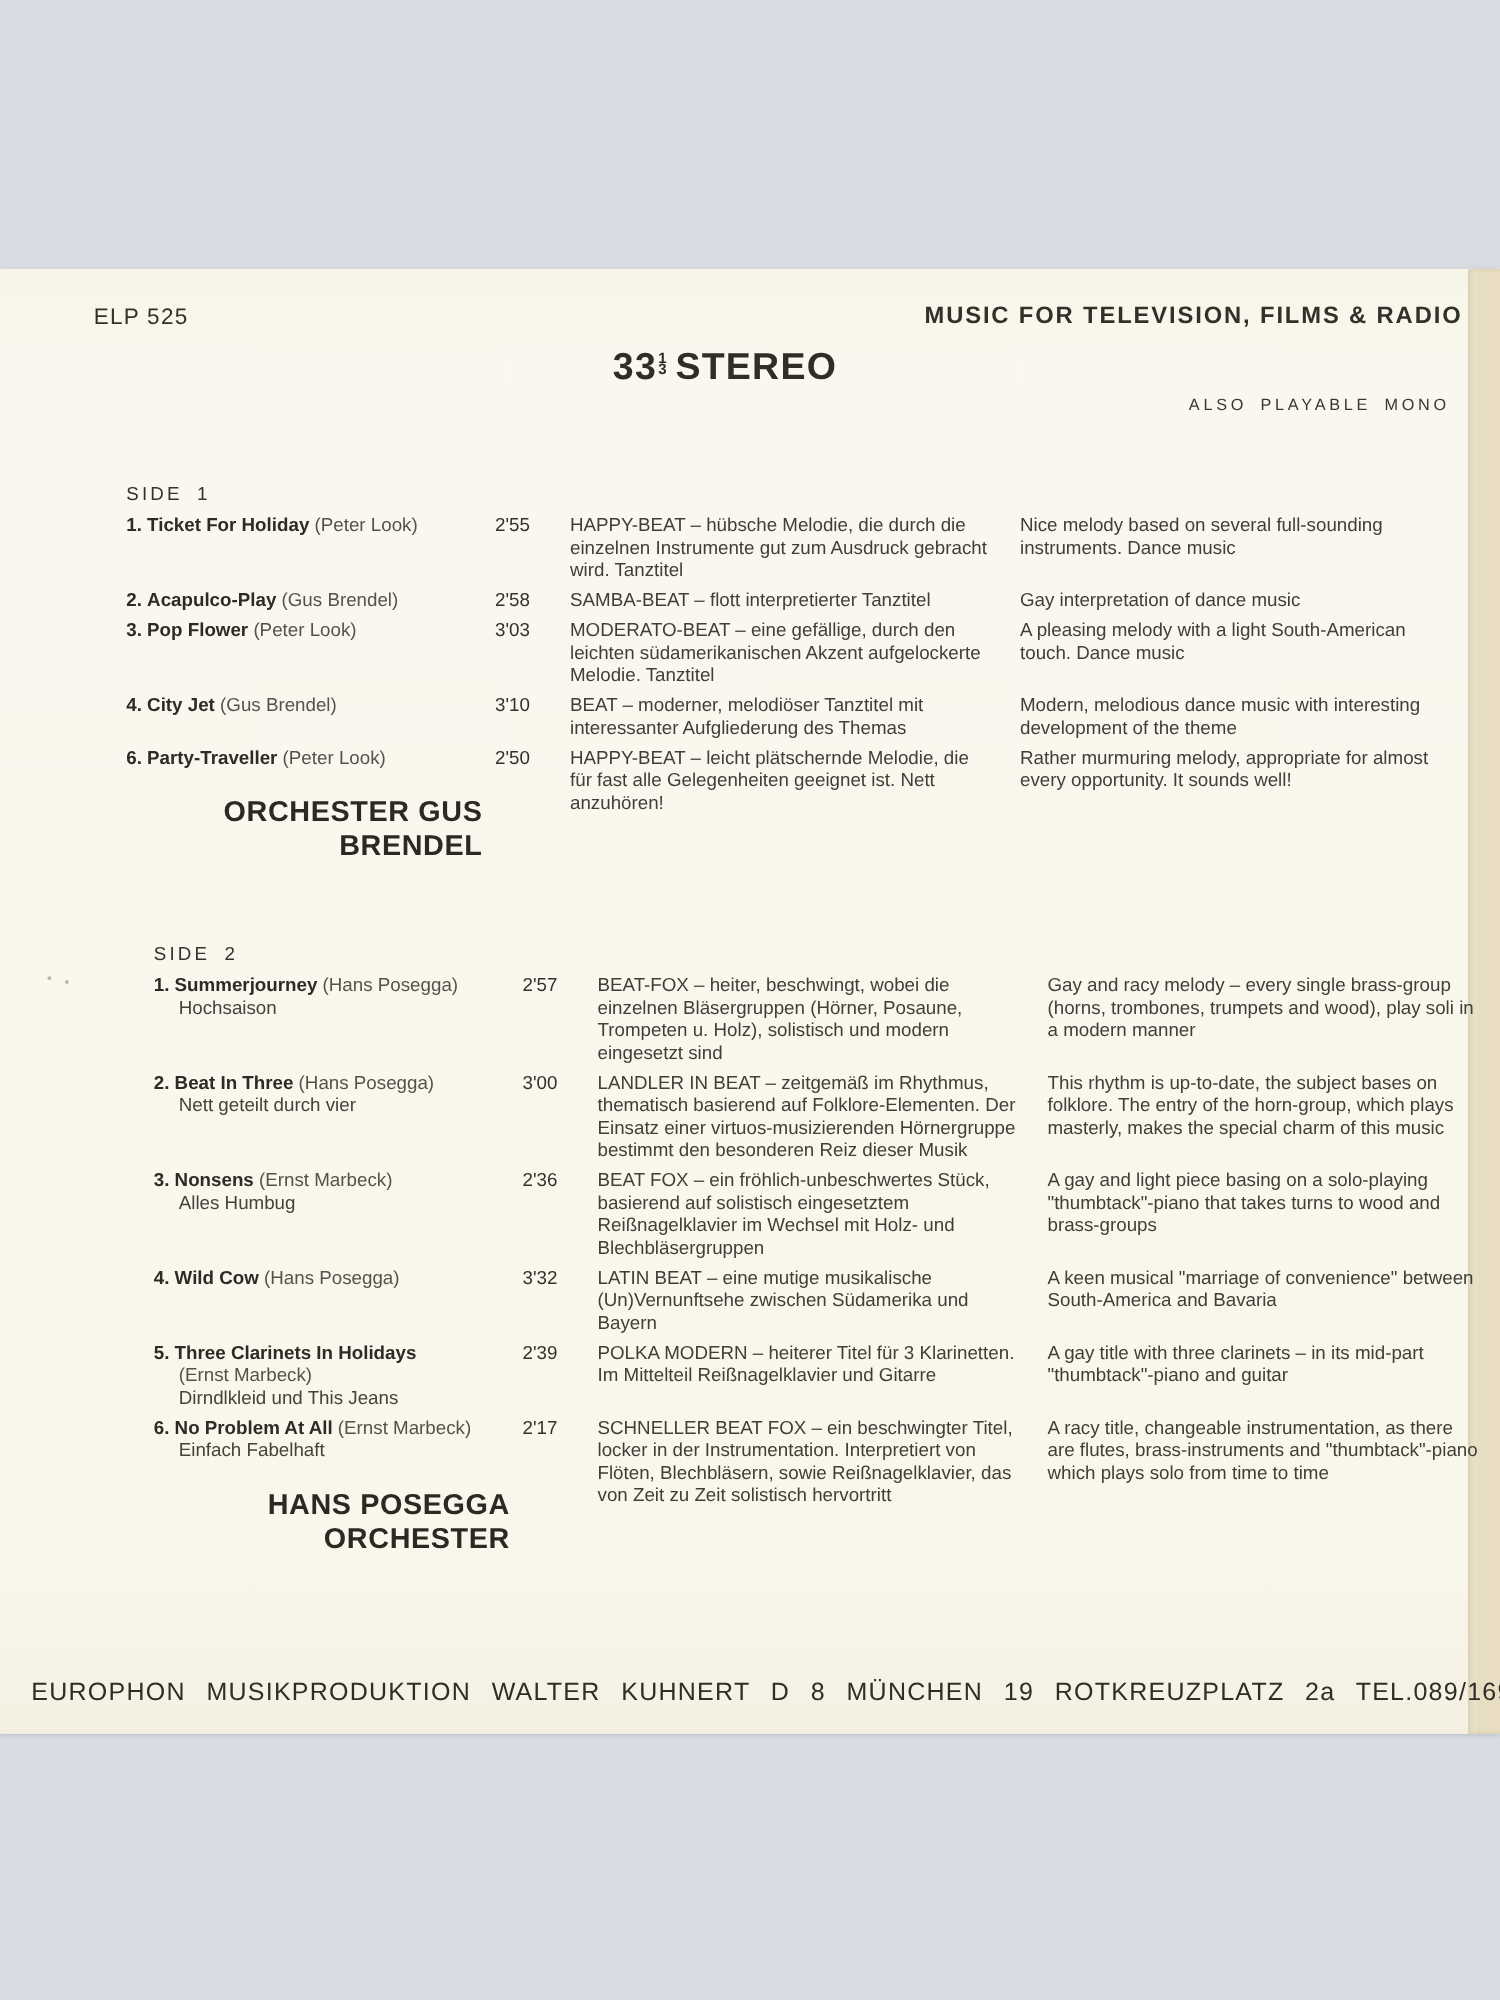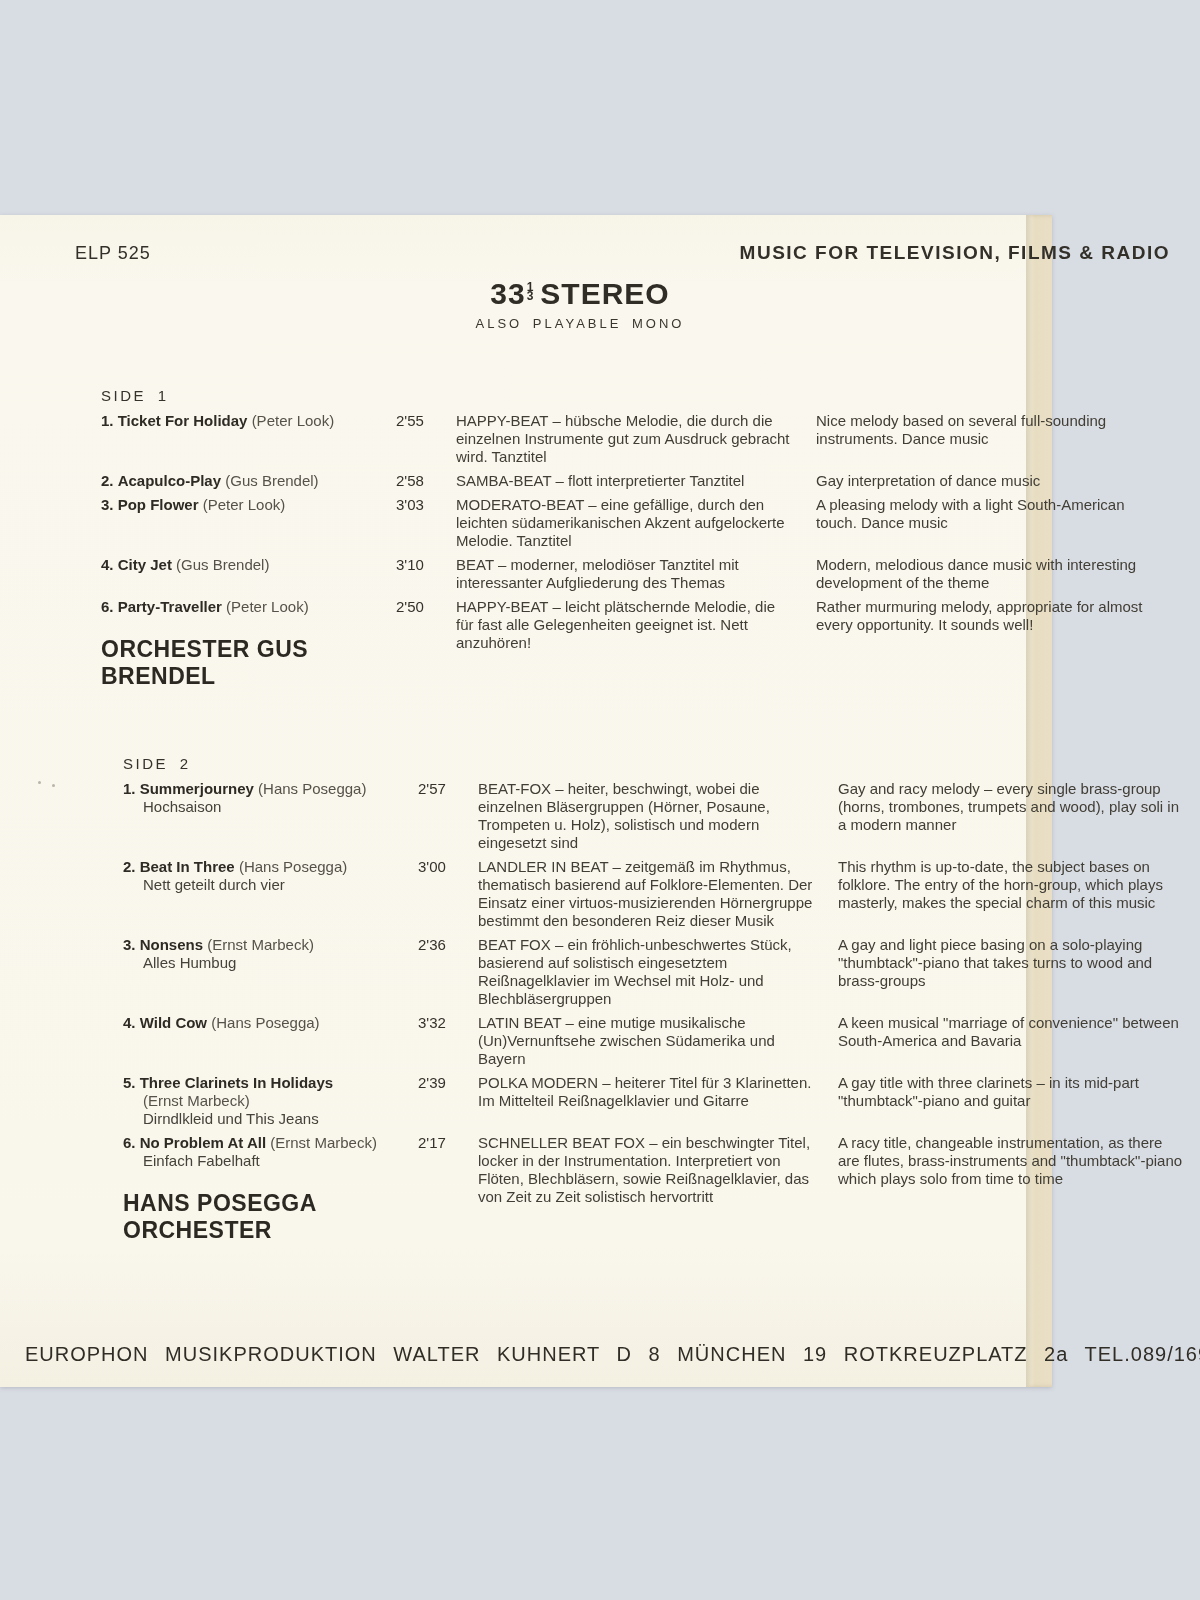--- a/index.html
+++ b/index.html
@@ -9,21 +9,21 @@
     width: 1200px; height: 1600px;
     position: relative;
     background: #d8dce3;
     font-family: "Liberation Sans", sans-serif;
     color: #3e3b33;
     overflow: hidden;
   }
   .sleeve {
     position: absolute;
     left: 0; top: 215px;
-    width: 1052px; height: 1172px;
+    width: 1200px; height: 1172px;
     background: linear-gradient(180deg, #f7f4e8 0%, #faf7ee 6%, #f9f6ec 88%, #f4f0e2 100%);
     box-shadow: 0 1px 4px rgba(90,95,110,0.25);
   }
   .sleeve-edge {
     position: absolute;
     right: 0; top: 0;
     width: 26px; height: 100%;
     background: linear-gradient(90deg, #f3eedd 0%, #e7ddc1 35%, #eadfc6 100%);
     box-shadow: inset 3px 0 4px rgba(150,130,90,0.28);
   }
@@ -48,21 +48,21 @@
     display: inline-block;
     vertical-align: baseline;
     font-size: 12px; font-weight: bold; line-height: 9px;
     position: relative; top: -4px;
     margin: 0 6px 0 1px;
     text-align: center;
   }
   .frac span { display: block; }
   .mono-line {
     position: absolute; left: 0; top: 101px; width: 1160px;
-    text-align: center;
+    text-align: right;
     font-size: 13px; letter-spacing: 3px; word-spacing: 4px;
     color: #3a372f;
   }
   
   .side-section { position: absolute; left: 0; width: 1200px; }
   .side-1 { top: 171px; padding-left: 26px; }
   .side-2 { top: 539px; padding-left: 48px; }
   .side-label {
     margin: 0 0 7px 75px;
     font-size: 15px; letter-spacing: 2.5px; word-spacing: 5px;
@@ -81,20 +81,21 @@
   .t-sub { display: block; margin-left: 20px; color: #45423a; }
   .row-composer-block .t-comp { display: block; margin-left: 20px; }
   .t-dur { color: #35322b; }
   .t-de { padding-right: 24px; color: #413e36; }
   .t-en { color: #413e36; }
   .orchestra {
     margin-top: 20px;
     font-size: 23px; font-weight: bold; letter-spacing: 0.5px;
     line-height: 27px;
     color: #2c2923;
+    text-align: right;
   }
   .orchestra .line { display: block; }
   
   .footer-line {
     position: absolute; left: 25px; top: 1128px; width: 1150px;
     font-size: 20px; letter-spacing: 1px; word-spacing: 10px;
     color: #302d27;
     white-space: nowrap;
   }
   

